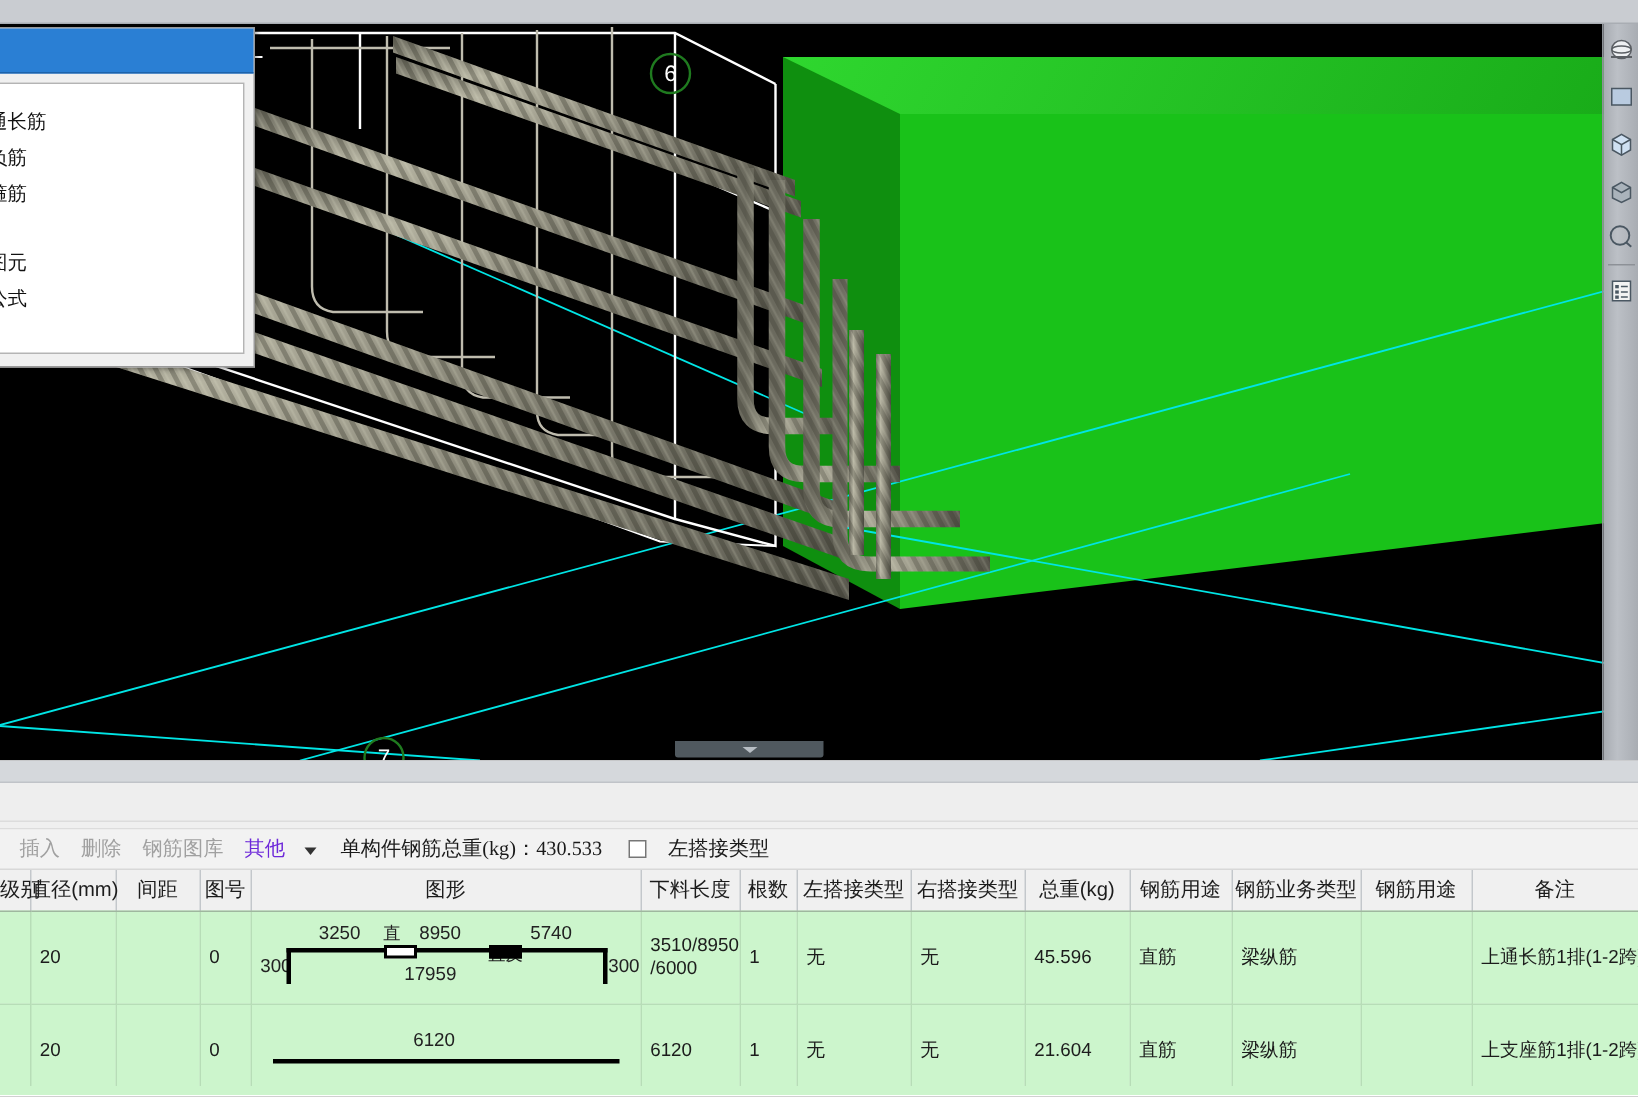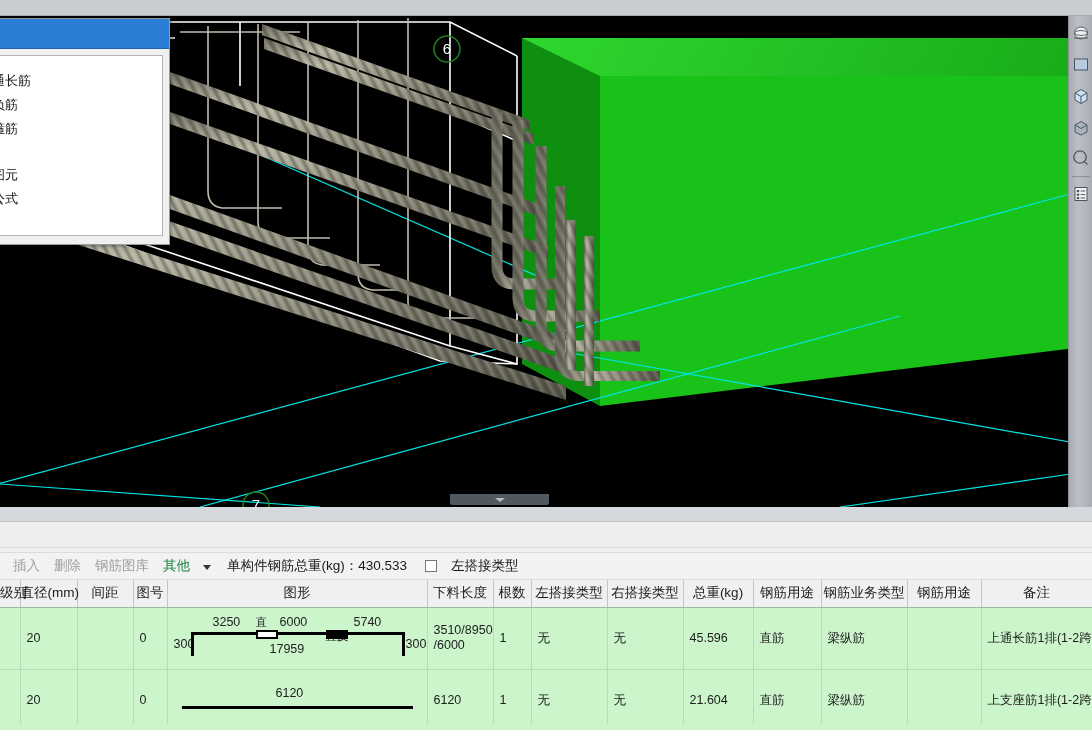--- a/index.html
+++ b/index.html
@@ -110,31 +110,32 @@
     padding-left: 8px;
     border-bottom: 1px solid #d8d8d8;
     font-size: 13.5px;
     gap: 4px;
   }
   .tb-item {
     color: #a0a0a0;
     padding: 0 5px;
     white-space: nowrap;
   }
-  .tb-item.enabled { color: #15803d; }
+  .tb-item.enabled { color: #6d28d9; }
   .tb-caret {
     width: 0; height: 0;
     border-left: 4px solid transparent;
     border-right: 4px solid transparent;
     border-top: 5px solid #333;
     margin: 2px 8px 0 4px;
   }
   .tb-text {
     color: #1a1a1a; white-space: nowrap;
     padding: 0 4px;
+    font-family: Liberation Serif, serif;
   }
   .tb-check {
     width: 12px; height: 12px;
     border: 1px solid #767676;
     background: #fff;
     margin: 0 6px 0 10px;
     display: inline-block;
   }
 
   
@@ -481,21 +482,21 @@
           <tr>
             <td></td>
             <td>20</td>
             <td></td>
             <td>0</td>
             <td class="cell-shape">
               <div class="shape-a">
                 <span class="lbl l300">300</span>
                 <span class="lbl s1">3250</span>
                 <span class="lbl m1">直</span>
-                <span class="lbl s2">6000</span>
+                <span class="lbl s2">8950</span>
                 <span class="lbl m2">直反</span>
                 <span class="lbl s3">5740</span>
                 <span class="lbl r300">300</span>
                 <span class="topline"></span>
                 <span class="legL"></span>
                 <span class="legR"></span>
                 <span class="sp-hollow"></span>
                 <span class="sp-solid"></span>
                 <span class="lbl tot">17959</span>
               </div>

